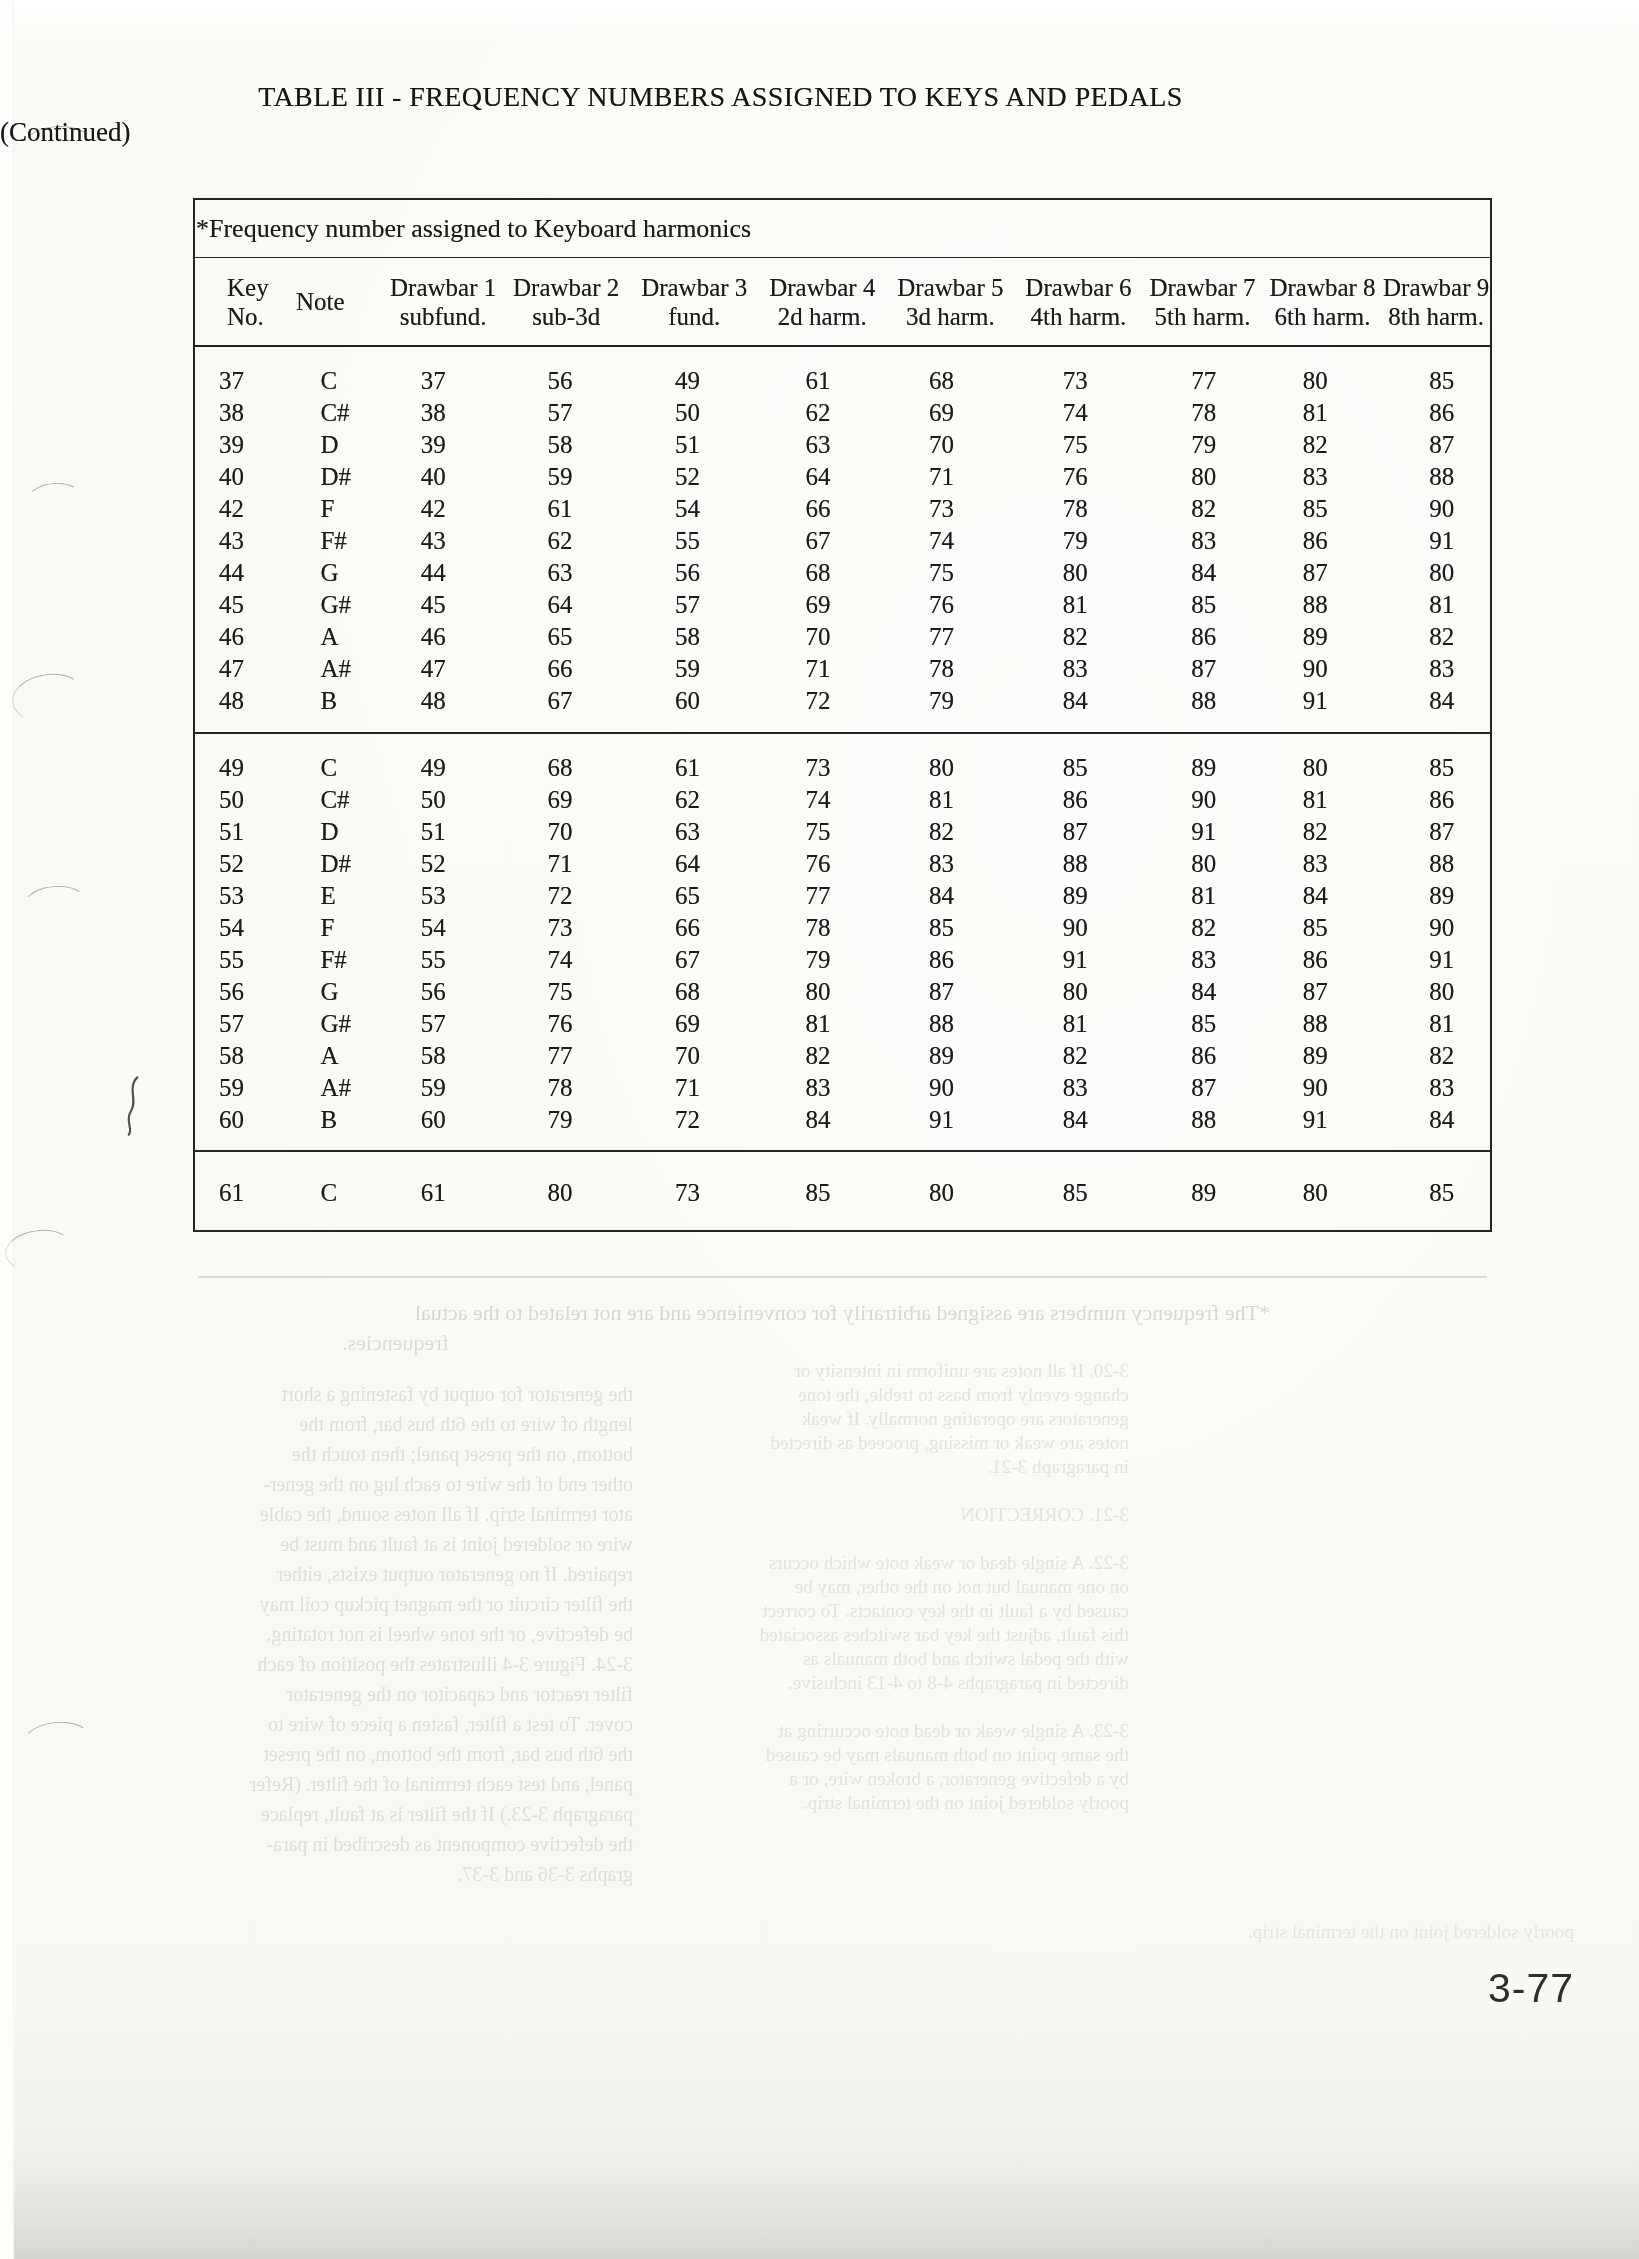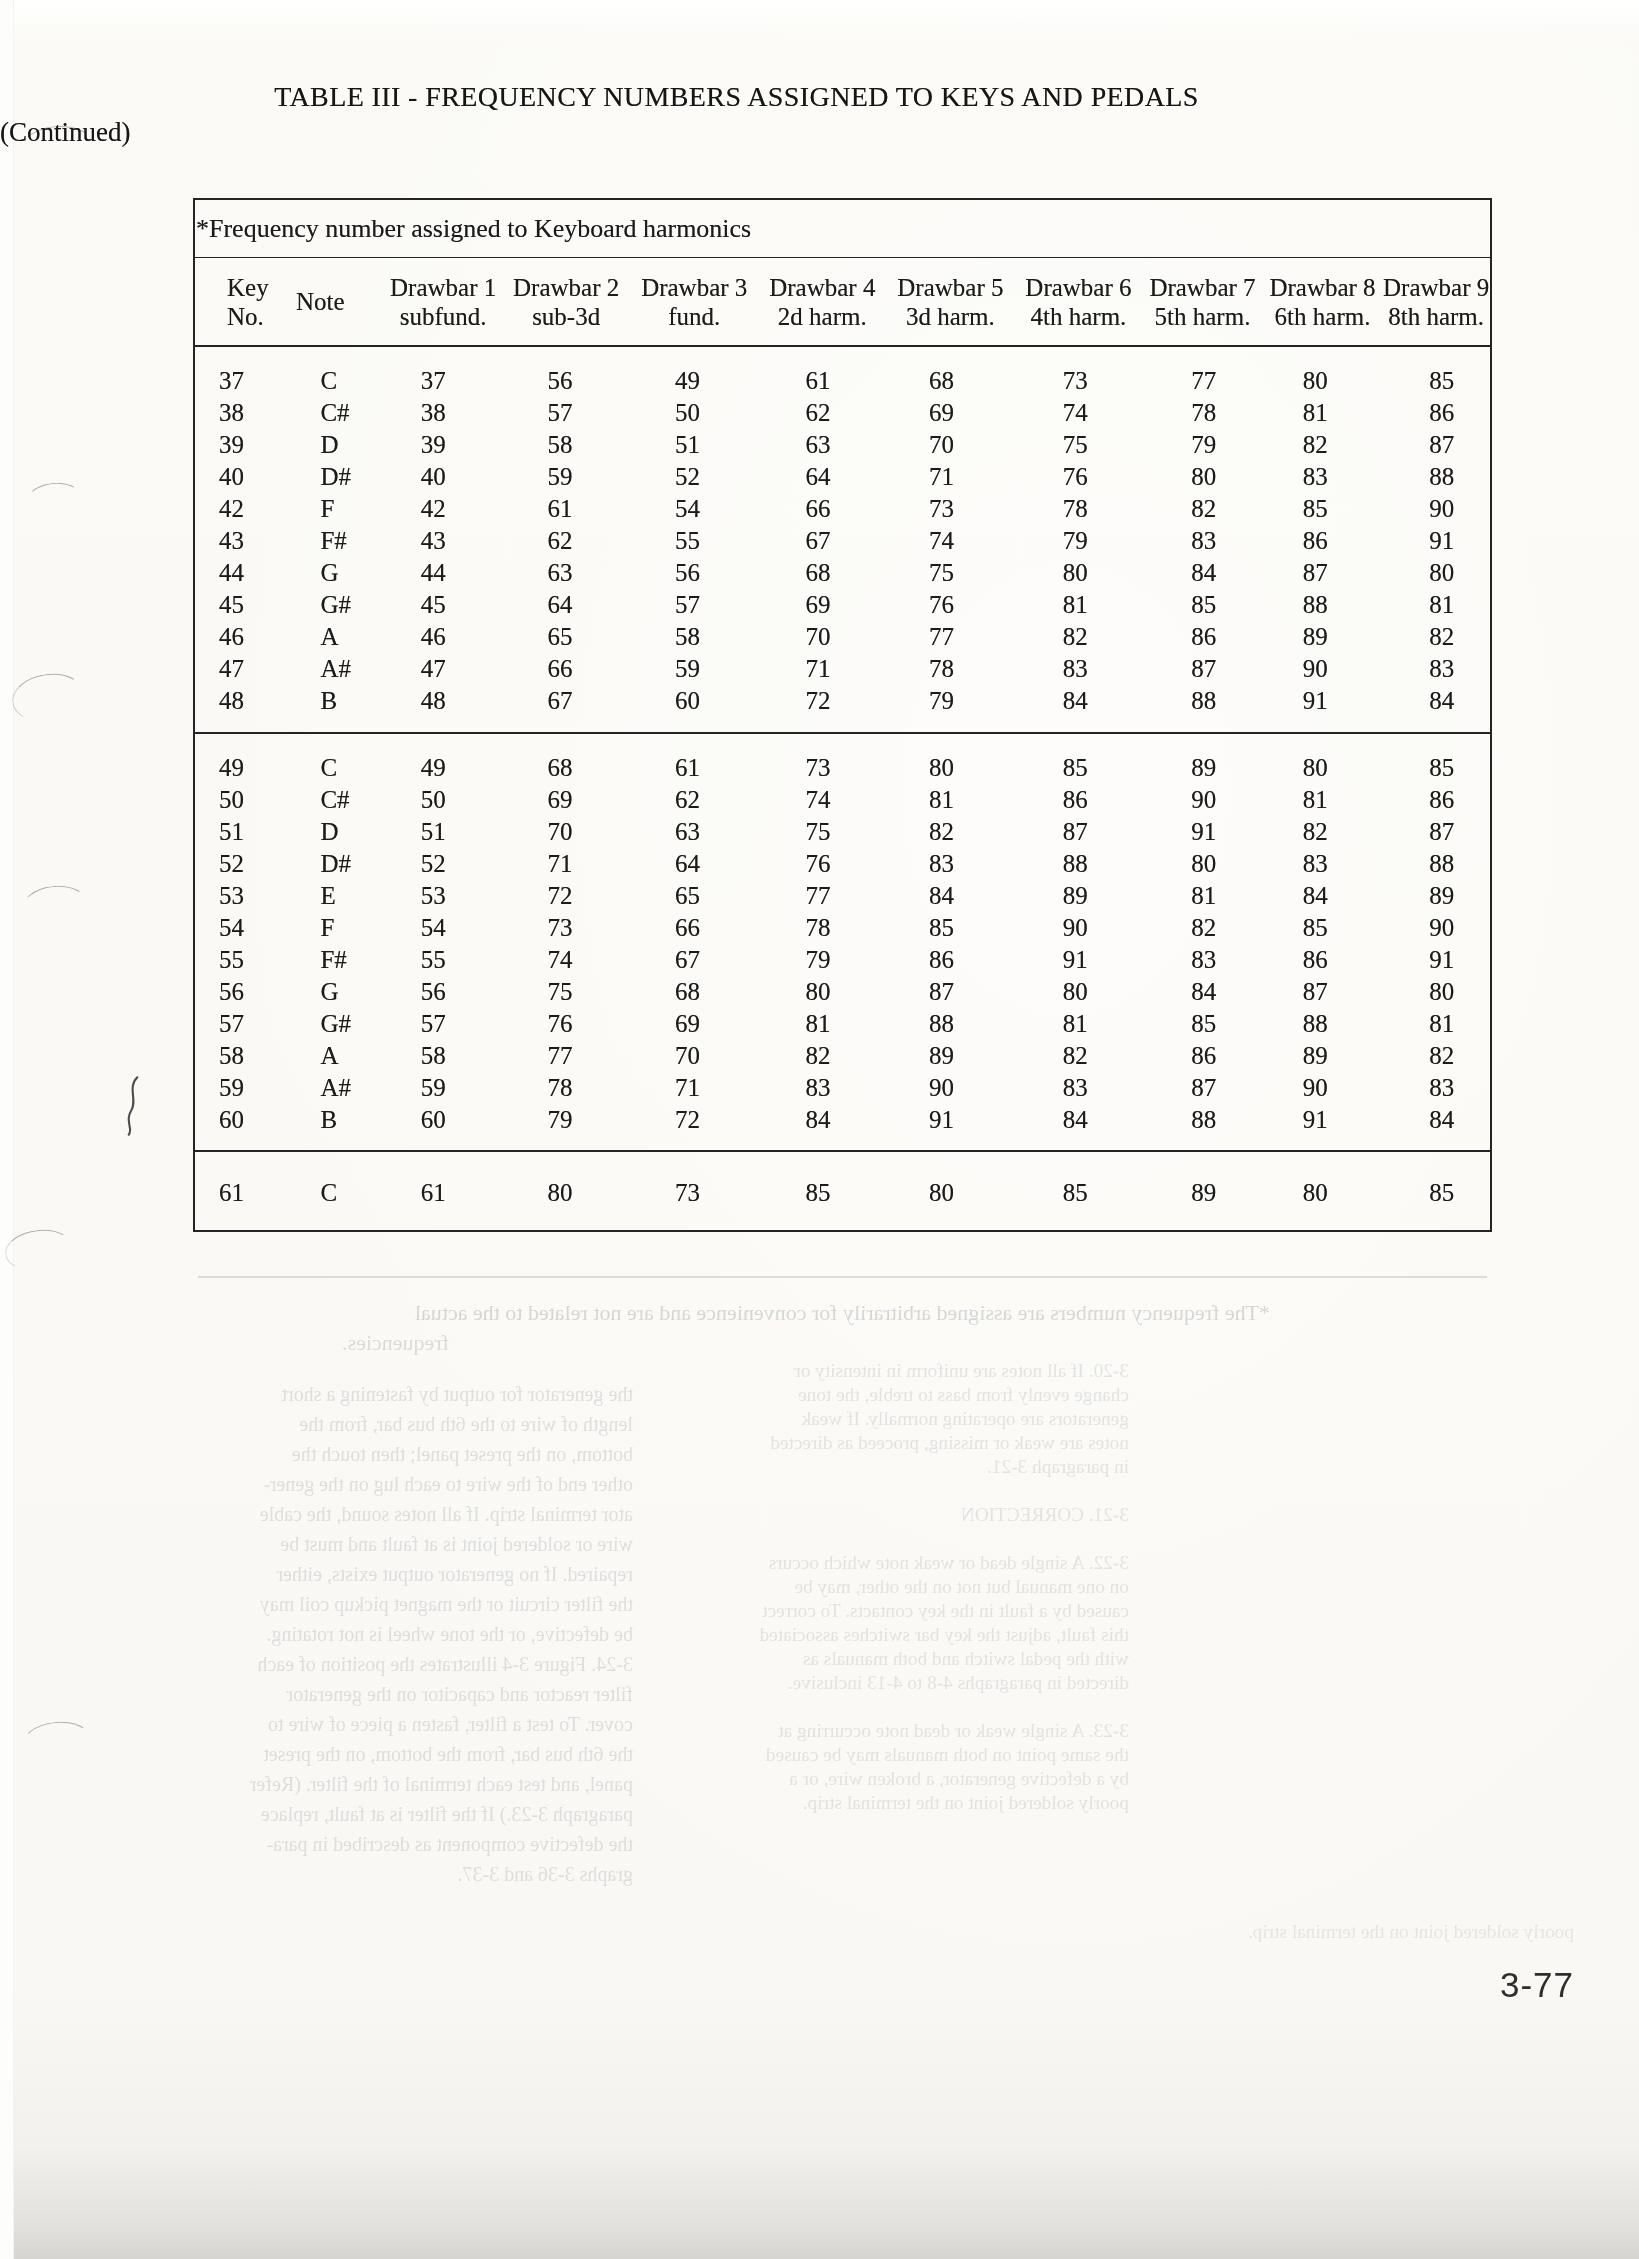--- a/index.html
+++ b/index.html
@@ -14,21 +14,20 @@
   .edge-left{position:absolute;left:0;top:0;width:12.6px;height:100%;background:#fdfdfc;border-right:1px solid rgba(0,0,0,.04);}
   .edge-top{position:absolute;left:0;top:0;width:100%;height:29px;background:linear-gradient(180deg,#ffffff, rgba(255,255,255,0));}
 
   
   .arc{position:absolute;border:1.9px solid transparent;border-top-color:#b0aea9;border-radius:50%;}
 
   .title{
     position:absolute;left:0;top:81px;width:1441px;text-align:center;
     font-size:28px;letter-spacing:0.4px;color:#161616;
     text-shadow:0 0 0.5px rgba(0,0,0,.55);
-    margin-left:16px;
   }
   .subtitle{
     position:absolute;left:0;top:117px;width:1639px;text-align:left;
     font-size:27px;color:#161616;text-shadow:0 0 0.5px rgba(0,0,0,.5);
   }
 
   table.freq{
     position:absolute;left:193px;top:198px;width:1299px;
     border-collapse:collapse;table-layout:fixed;box-sizing:border-box;
     border:2.9px solid #242424;
@@ -66,21 +65,21 @@
   tbody.single tr td{padding-top:25px;padding-bottom:21px;}
 
   
   .ghost{
     position:absolute;color:#7d858e;transform:scaleX(-1);
     filter:blur(0.6px);font-family:"Liberation Serif", serif;
   }
   .ghost-line{position:absolute;height:1.9px;background:rgba(110,115,122,.22);filter:blur(0.5px);}
   .pageno{
     position:absolute;left:1400px;top:1965px;width:174px;text-align:right;
-    font-family:"Liberation Sans", sans-serif;font-size:35px;color:#2e2e2e;letter-spacing:1px;
+    font-family:"Liberation Sans", sans-serif;font-size:41px;color:#2e2e2e;letter-spacing:1px;
   }
   .squiggle{position:absolute;left:122px;top:1074px;}
 </style>
 </head>
 <body>
 
 <div class="page">
 
   <div class="edge-top"></div>
   <div class="edge-left"></div>

